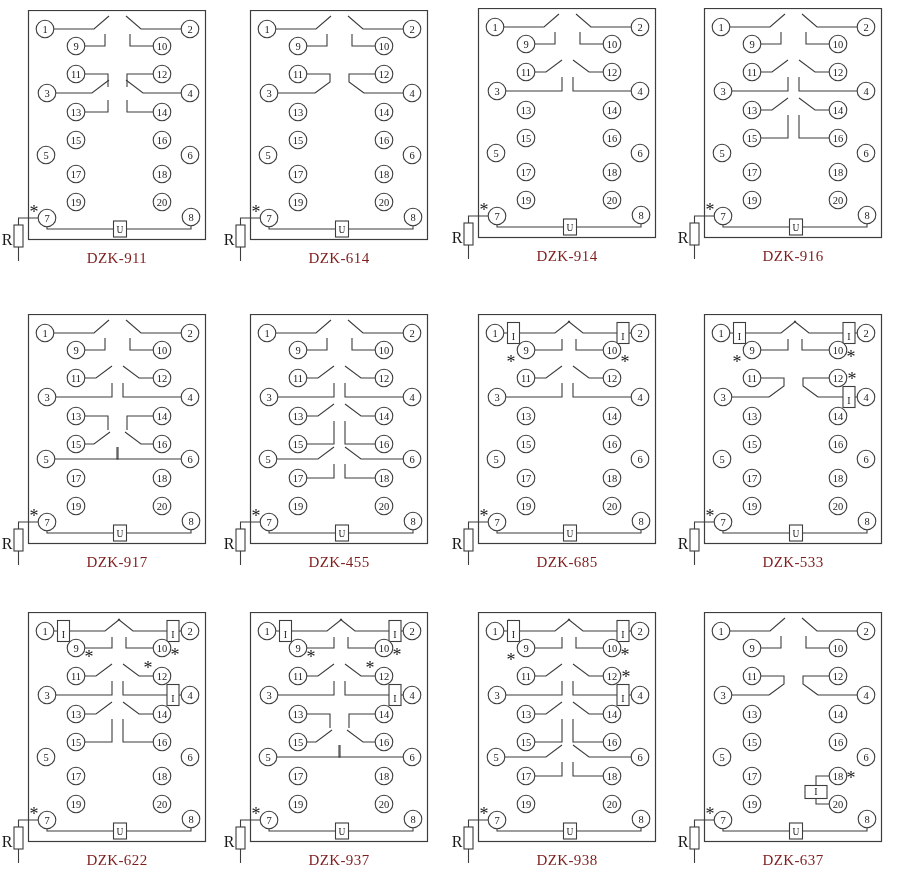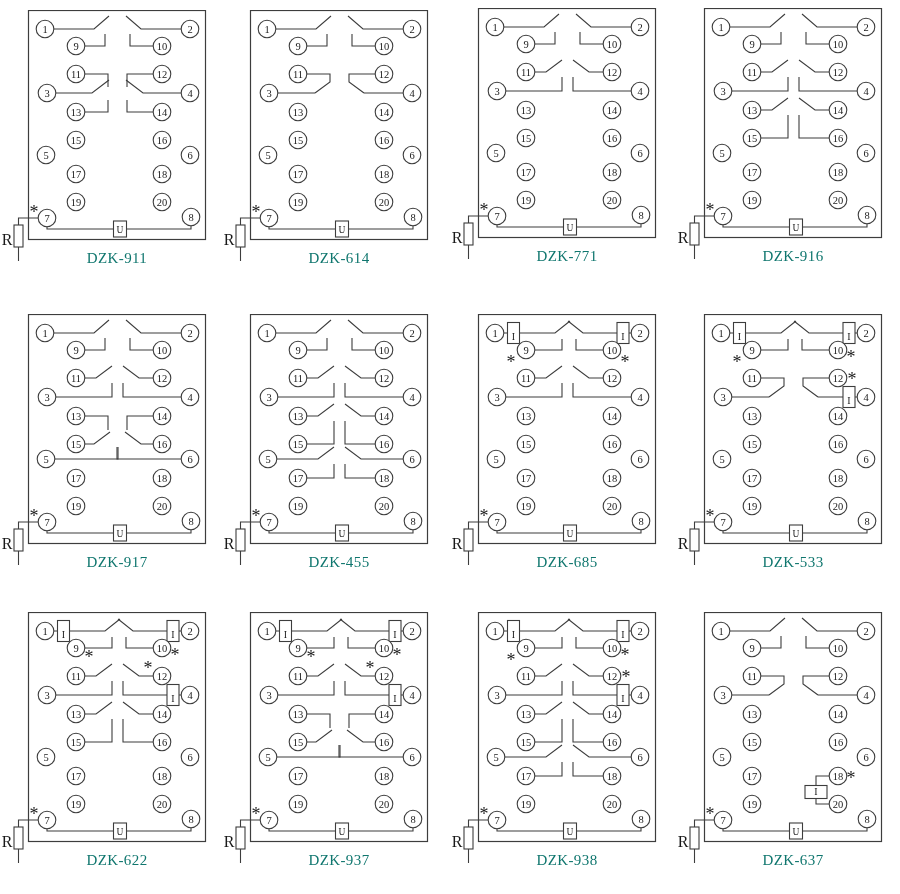--- a/index.html
+++ b/index.html
@@ -1,21 +1,21 @@
 <!DOCTYPE html>
 <html><head>
 <meta charset="utf-8">
 <style>
   html,body{margin:0;padding:0;background:#ffffff;}
   .page{position:relative;width:900px;height:894px;background:#ffffff;overflow:hidden;
         font-family:"Liberation Serif",serif;}
   .diagram{position:absolute;width:216px;height:258px;}
   .diagram svg{position:absolute;left:0;top:0;}
   .diagram-label{position:absolute;left:34px;top:240px;width:178px;text-align:center;
-        font:15px "Liberation Serif",serif;color:#0f766e;letter-spacing:.4px;white-space:nowrap;}
+        font:15px "Liberation Serif",serif;color:#7f1d1d;letter-spacing:.4px;white-space:nowrap;}
   svg text{font-family:"Liberation Serif",serif;fill:#1a1a1a;}
 </style>
 </head>
 <body>
 
 <div class="page">
   <div class="diagram" style="left:-6px;top:10px">
     <svg width="216" height="258" viewBox="-34 0 216 258">
         <rect x="0.5" y="0.5" width="177" height="229" fill="none" stroke="#3d3d3d" stroke-width="1.2"></rect>
         <polyline points="26,19 66,19 81,6" fill="none" stroke="#3d3d3d" stroke-width="1.1"></polyline>
@@ -194,21 +194,21 @@
         <circle cx="48" cy="192" r="8.8" fill="#fff" stroke="#3d3d3d" stroke-width="1.1"></circle>
         <text x="48" y="195.6" font-size="10.5" text-anchor="middle" fill="#1a1a1a">19</text>
         <circle cx="134" cy="192" r="8.8" fill="#fff" stroke="#3d3d3d" stroke-width="1.1"></circle>
         <text x="134" y="195.6" font-size="10.5" text-anchor="middle" fill="#1a1a1a">20</text>
         <circle cx="19" cy="208" r="8.8" fill="#fff" stroke="#3d3d3d" stroke-width="1.1"></circle>
         <text x="19" y="211.6" font-size="10.5" text-anchor="middle" fill="#1a1a1a">7</text>
         <circle cx="163" cy="207" r="8.8" fill="#fff" stroke="#3d3d3d" stroke-width="1.1"></circle>
         <text x="163" y="210.6" font-size="10.5" text-anchor="middle" fill="#1a1a1a">8</text>
         <text x="6" y="208" font-size="18" text-anchor="middle" fill="#1a1a1a">*</text>
       </svg>
-    <div class="diagram-label">DZK-771</div>
+    <div class="diagram-label">DZK-914</div>
   </div>
   <div class="diagram" style="left:670px;top:8px">
     <svg width="216" height="258" viewBox="-34 0 216 258">
         <rect x="0.5" y="0.5" width="177" height="229" fill="none" stroke="#3d3d3d" stroke-width="1.2"></rect>
         <polyline points="26,19 66,19 81,6" fill="none" stroke="#3d3d3d" stroke-width="1.1"></polyline>
         <polyline points="57,36 77,36 77,24" fill="none" stroke="#3d3d3d" stroke-width="1.1"></polyline>
         <polyline points="153,19 113,19 98,6" fill="none" stroke="#3d3d3d" stroke-width="1.1"></polyline>
         <polyline points="125,36 102,36 102,24" fill="none" stroke="#3d3d3d" stroke-width="1.1"></polyline>
         <polyline points="57,64 68,64 84,52" fill="none" stroke="#3d3d3d" stroke-width="1.1"></polyline>
         <polyline points="28,83 84,83 84,69" fill="none" stroke="#3d3d3d" stroke-width="1.1"></polyline>

